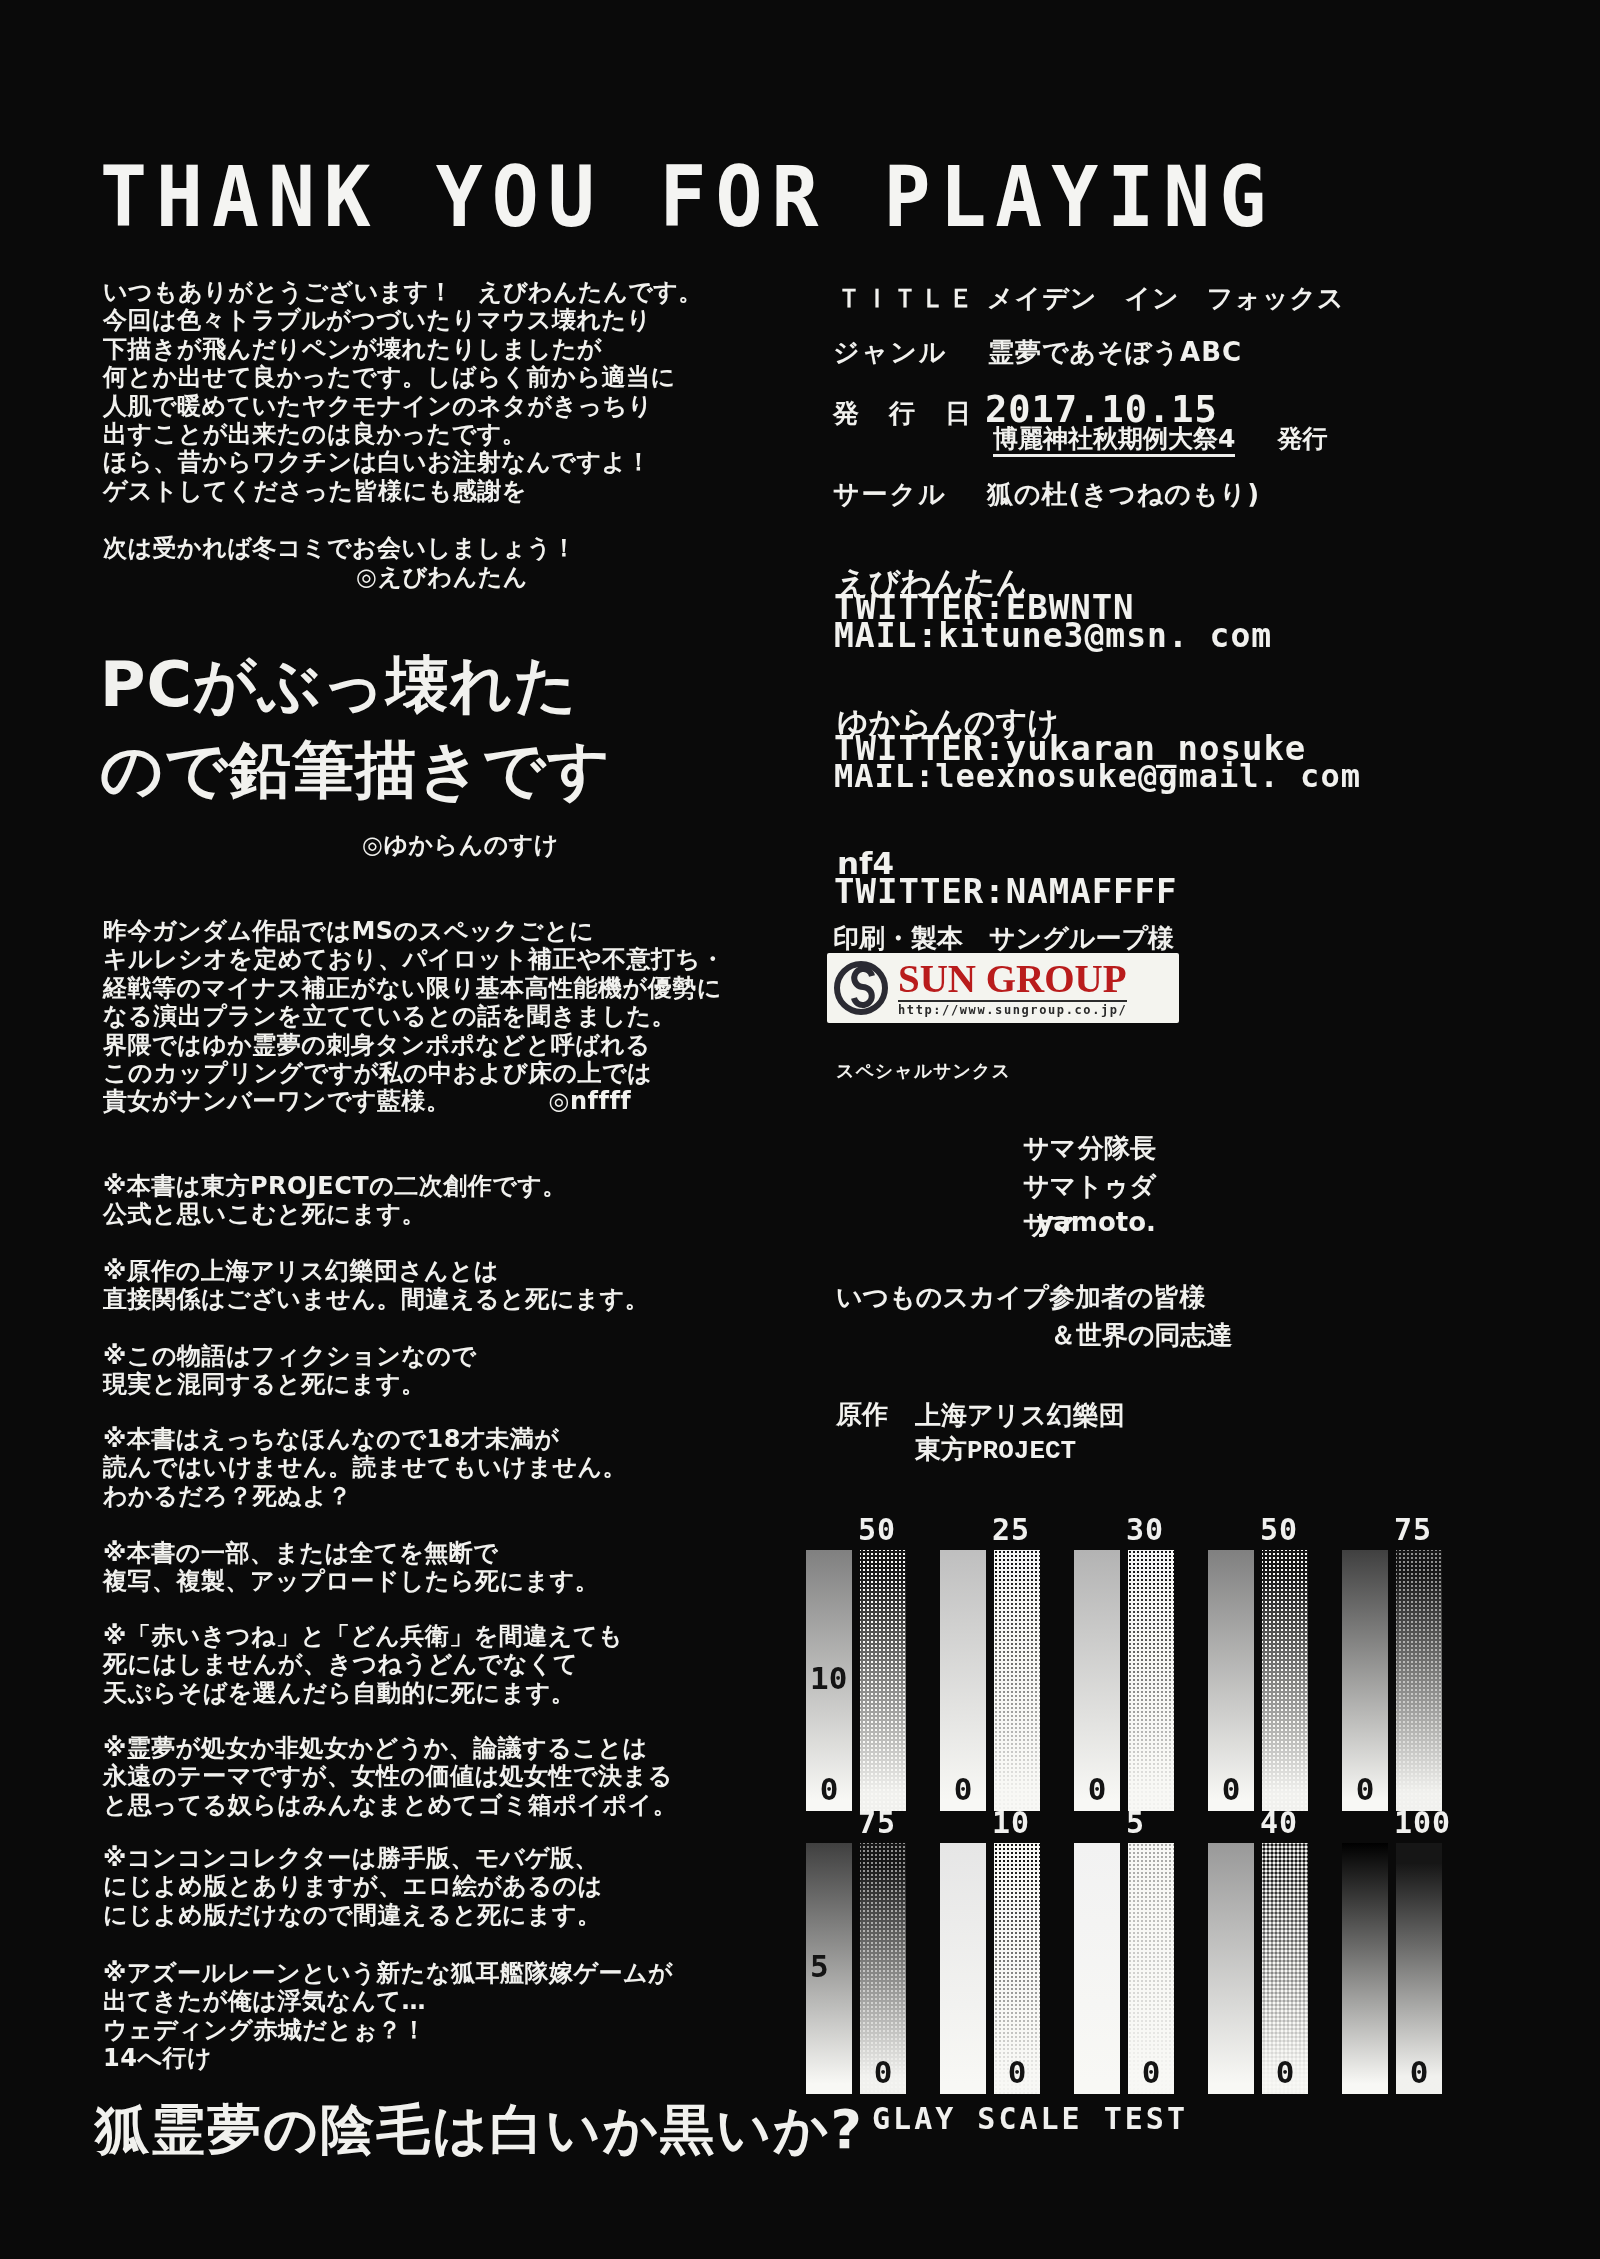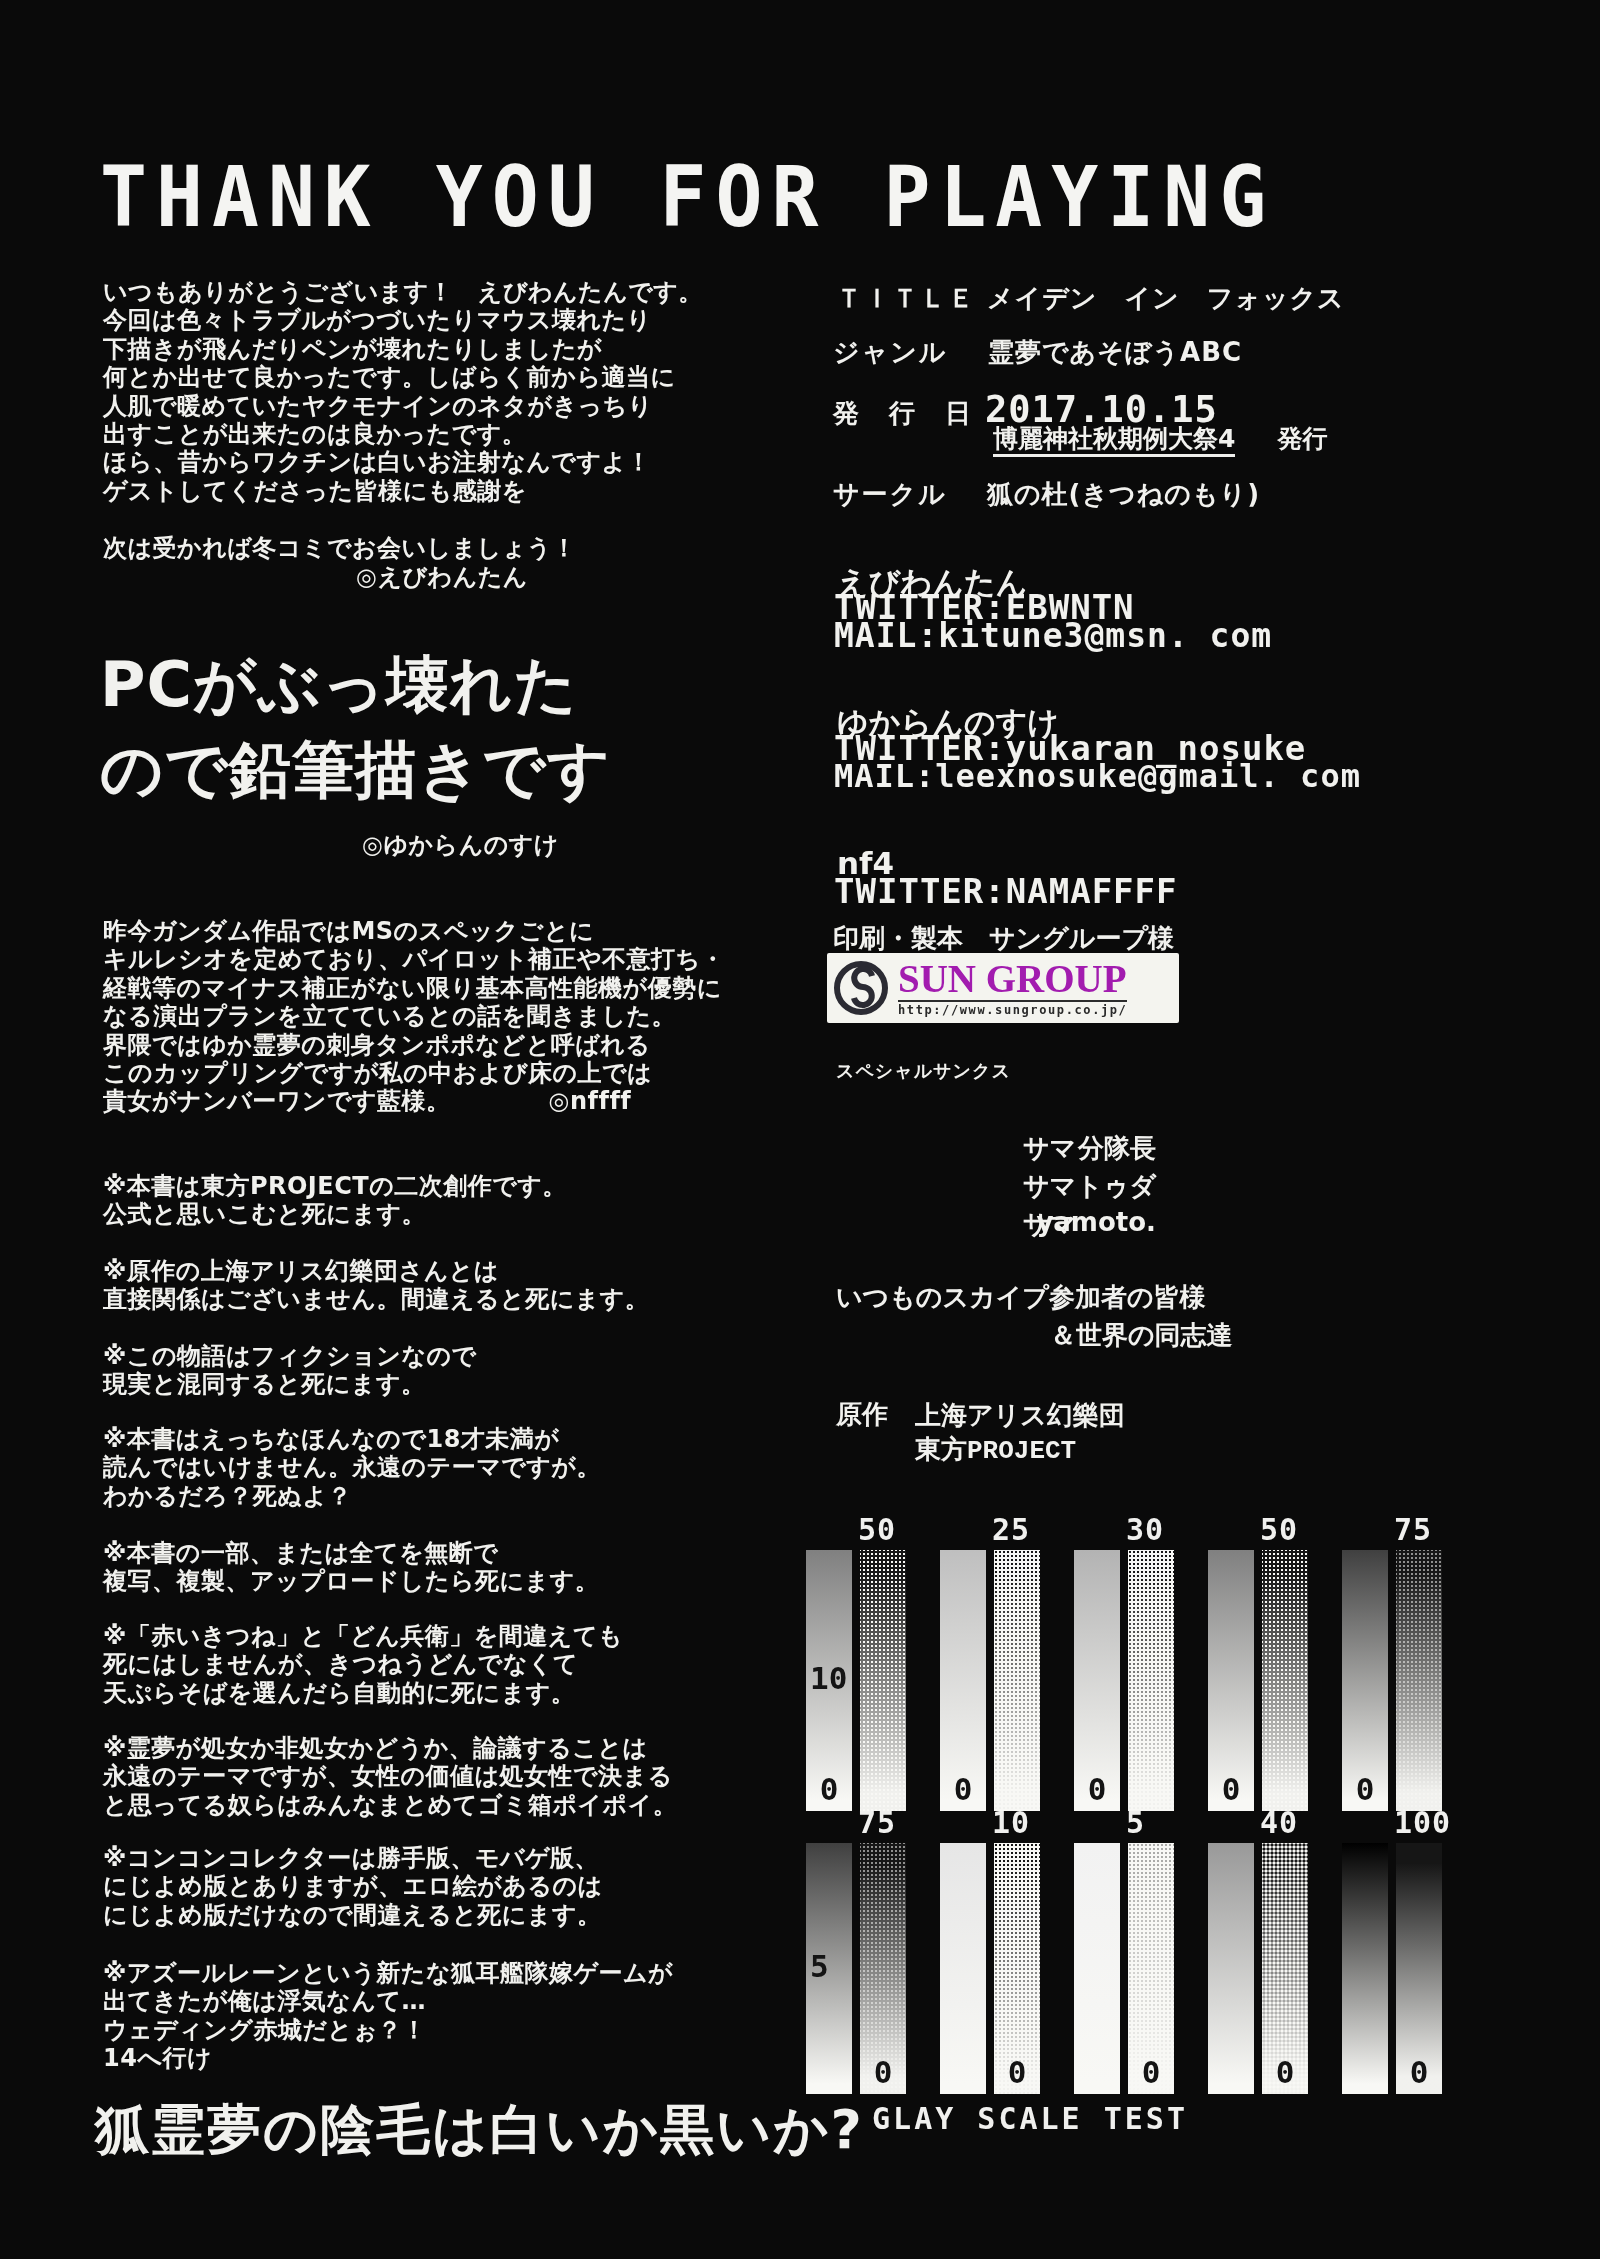--- a/index.html
+++ b/index.html
@@ -29,21 +29,21 @@
   .credit-line{font-size:34px;letter-spacing:1px;white-space:nowrap;}
   .printer-line{font-size:26px;}
   .sun-box{
     left:827px;top:953px;width:352px;height:70px;background:#f4f4ef;
     display:flex;align-items:center;border-radius:2px;
   }
   .sun-logo{flex:0 0 58px;margin-left:5px;}
   .sun-right{margin-left:8px;}
   .sun-text{
     font-family:"Liberation Serif","DejaVu Serif",serif;font-weight:bold;
-    font-size:39px;line-height:40px;color:#a21caf;letter-spacing:0;white-space:nowrap;
+    font-size:39px;line-height:40px;color:#b91c1c;letter-spacing:0;white-space:nowrap;
   }
   .sun-url{
     border-top:2px solid #2c2c2c;margin-top:1px;padding-top:1px;
     font-family:"DejaVu Sans Mono",monospace;font-size:12px;letter-spacing:1.6px;
     color:#2a2a2a;white-space:nowrap;
   }
   .thanks-heading{font-size:18px;letter-spacing:1px;}
   .thanks-row{font-size:26px;width:320px;text-align:right;}
   .thanks-suffix{position:absolute;left:187px;top:0;}
   .thanks-extra{font-size:26px;}
@@ -97,21 +97,21 @@
 経戦等のマイナス補正がない限り基本高性能機が優勢に
 なる演出プランを立てているとの話を聞きました。
 界隈ではゆか霊夢の刺身タンポポなどと呼ばれる
 このカップリングですが私の中および床の上では
 貴女がナンバーワンです藍様。　　　　◎nffff</div>
   <div class="abs jp ml" style="left:103px;top:1257px;">※原作の上海アリス幻樂団さんとは
 直接関係はございません。間違えると死にます。</div>
   <div class="abs jp ml" style="left:103px;top:1342px;">※この物語はフィクションなので
 現実と混同すると死にます。</div>
   <div class="abs jp ml" style="left:103px;top:1425px;">※本書はえっちなほんなので18才未満が
-読んではいけません。永遠のテーマですが。
+読んではいけません。読ませてもいけません。
 わかるだろ？死ぬよ？</div>
   <div class="abs jp ml" style="left:103px;top:1539px;">※本書の一部、または全てを無断で
 複写、複製、アップロードしたら死にます。</div>
   <div class="abs jp ml" style="left:103px;top:1622px;">※「赤いきつね」と「どん兵衛」を間違えても
 死にはしませんが、きつねうどんでなくて
 天ぷらそばを選んだら自動的に死にます。</div>
   <div class="abs jp ml" style="left:103px;top:1734px;">※霊夢が処女か非処女かどうか、論議することは
 永遠のテーマですが、女性の価値は処女性で決まる
 と思ってる奴らはみんなまとめてゴミ箱ポイポイ。</div>
   <div class="abs jp ml" style="left:103px;top:1844px;">※コンコンコレクターは勝手版、モバゲ版、

